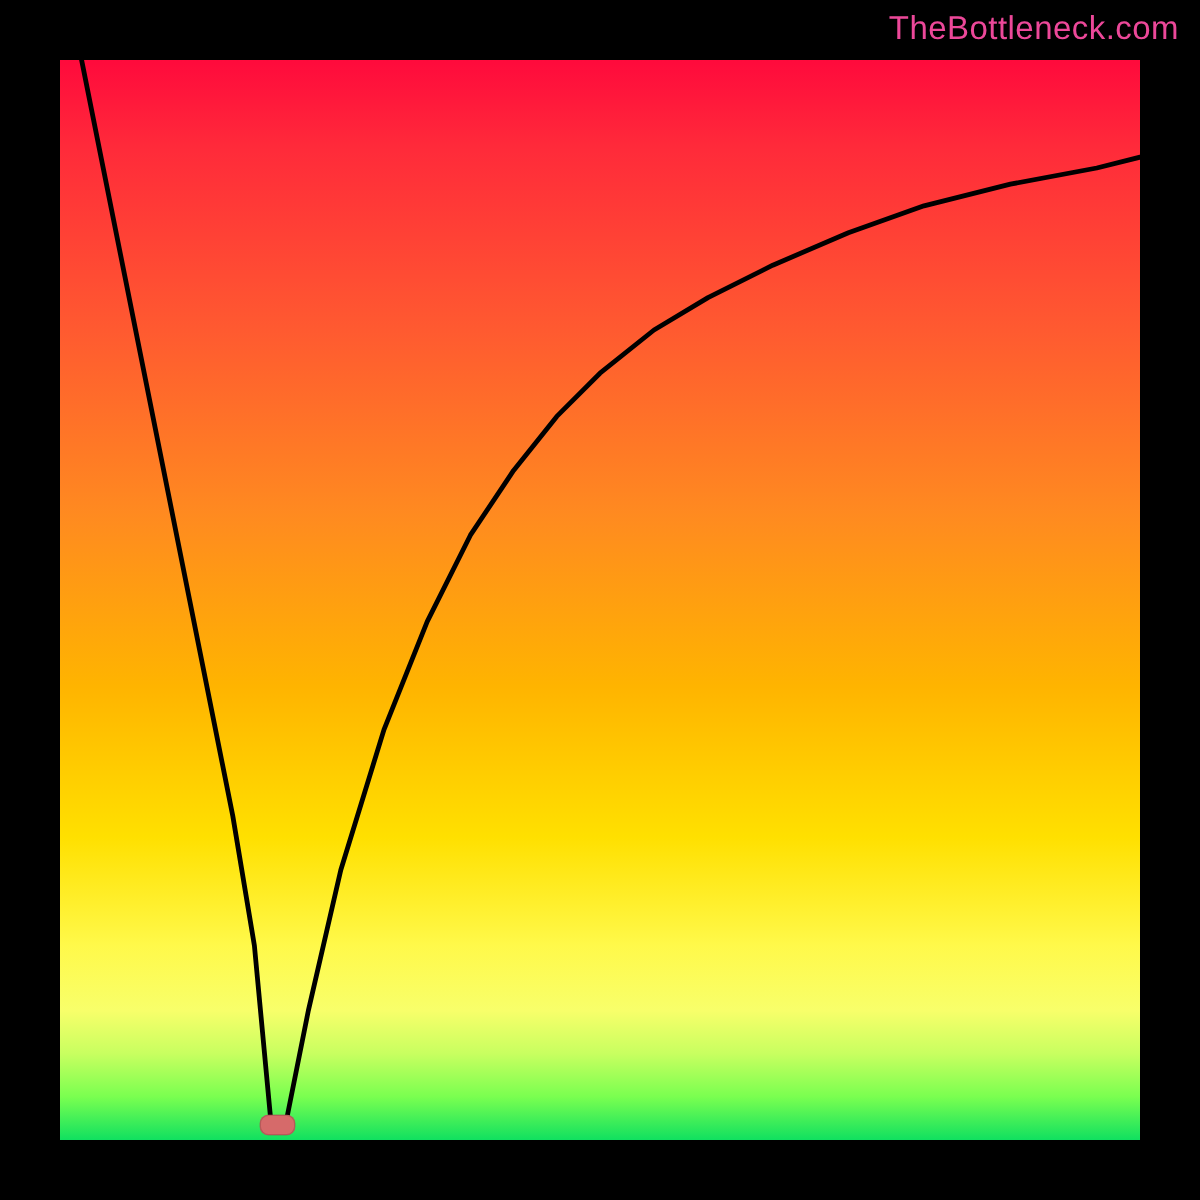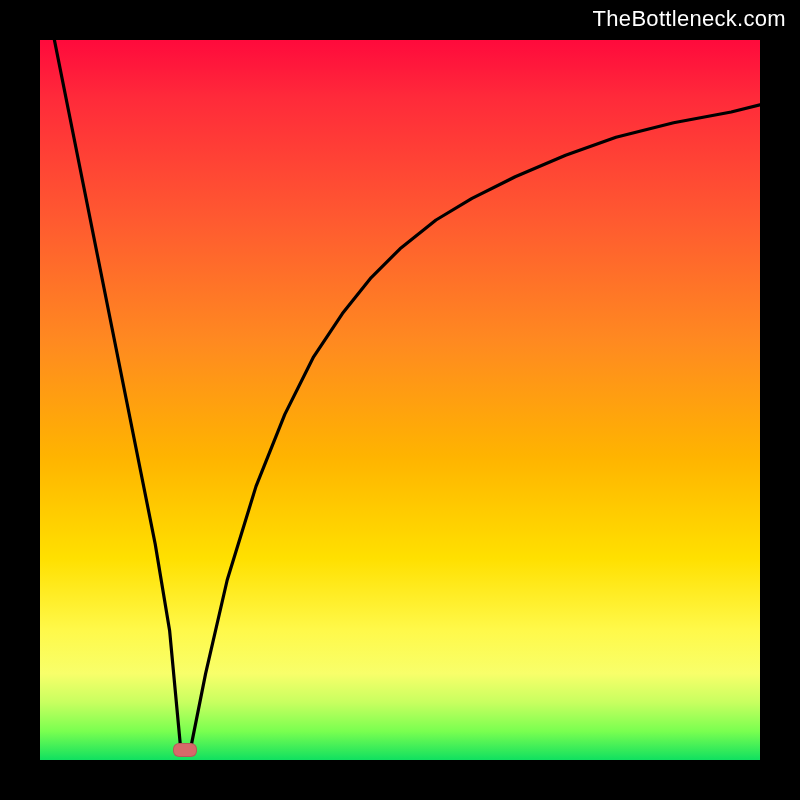--- a/index.html
+++ b/index.html
@@ -51,21 +51,21 @@
     width: 22px;
     height: 12px;
     border-radius: 6px;
     background: #d66a6a;
     border: 1px solid rgba(0,0,0,0.15);
   }
   .watermark {
     position: absolute;
     top: 6px;
     right: 14px;
-    color: #ffffff;
+    color: #ec4899;
     font-size: 22px;
     font-weight: 500;
     letter-spacing: 0.3px;
     pointer-events: none;
     user-select: none;
     margin-left: 17px;
   }
 </style>
 </head>
 <body>

